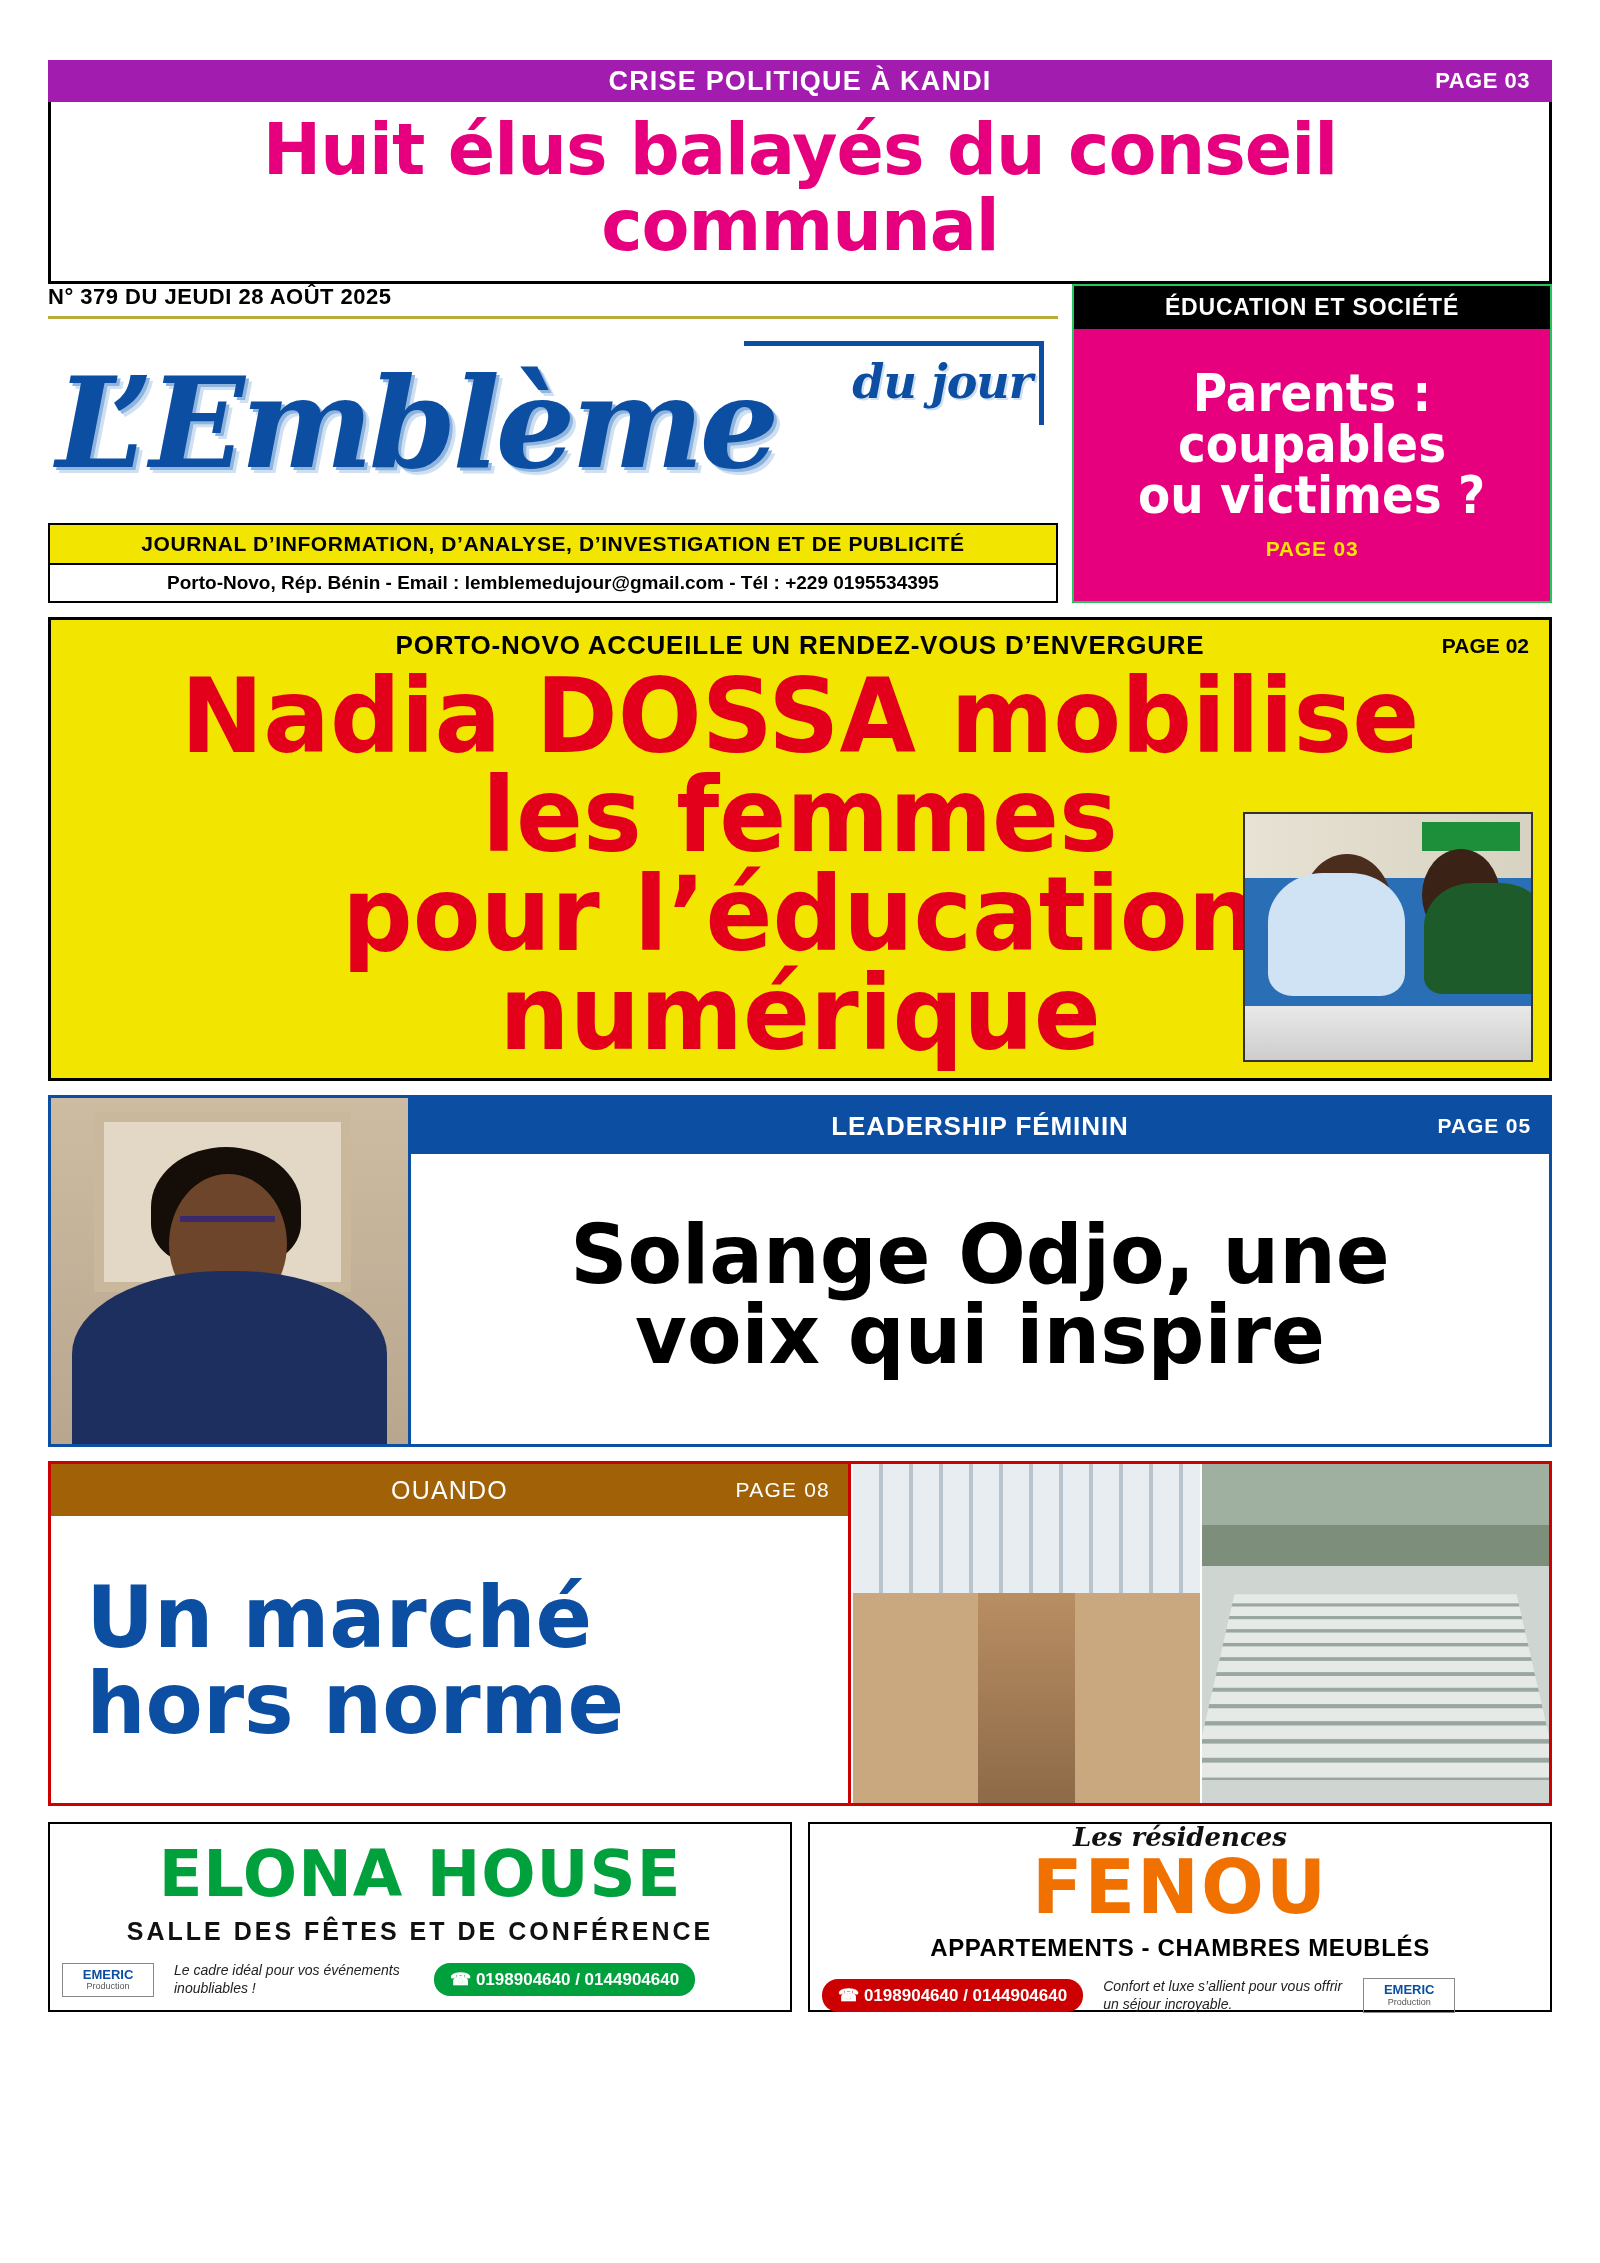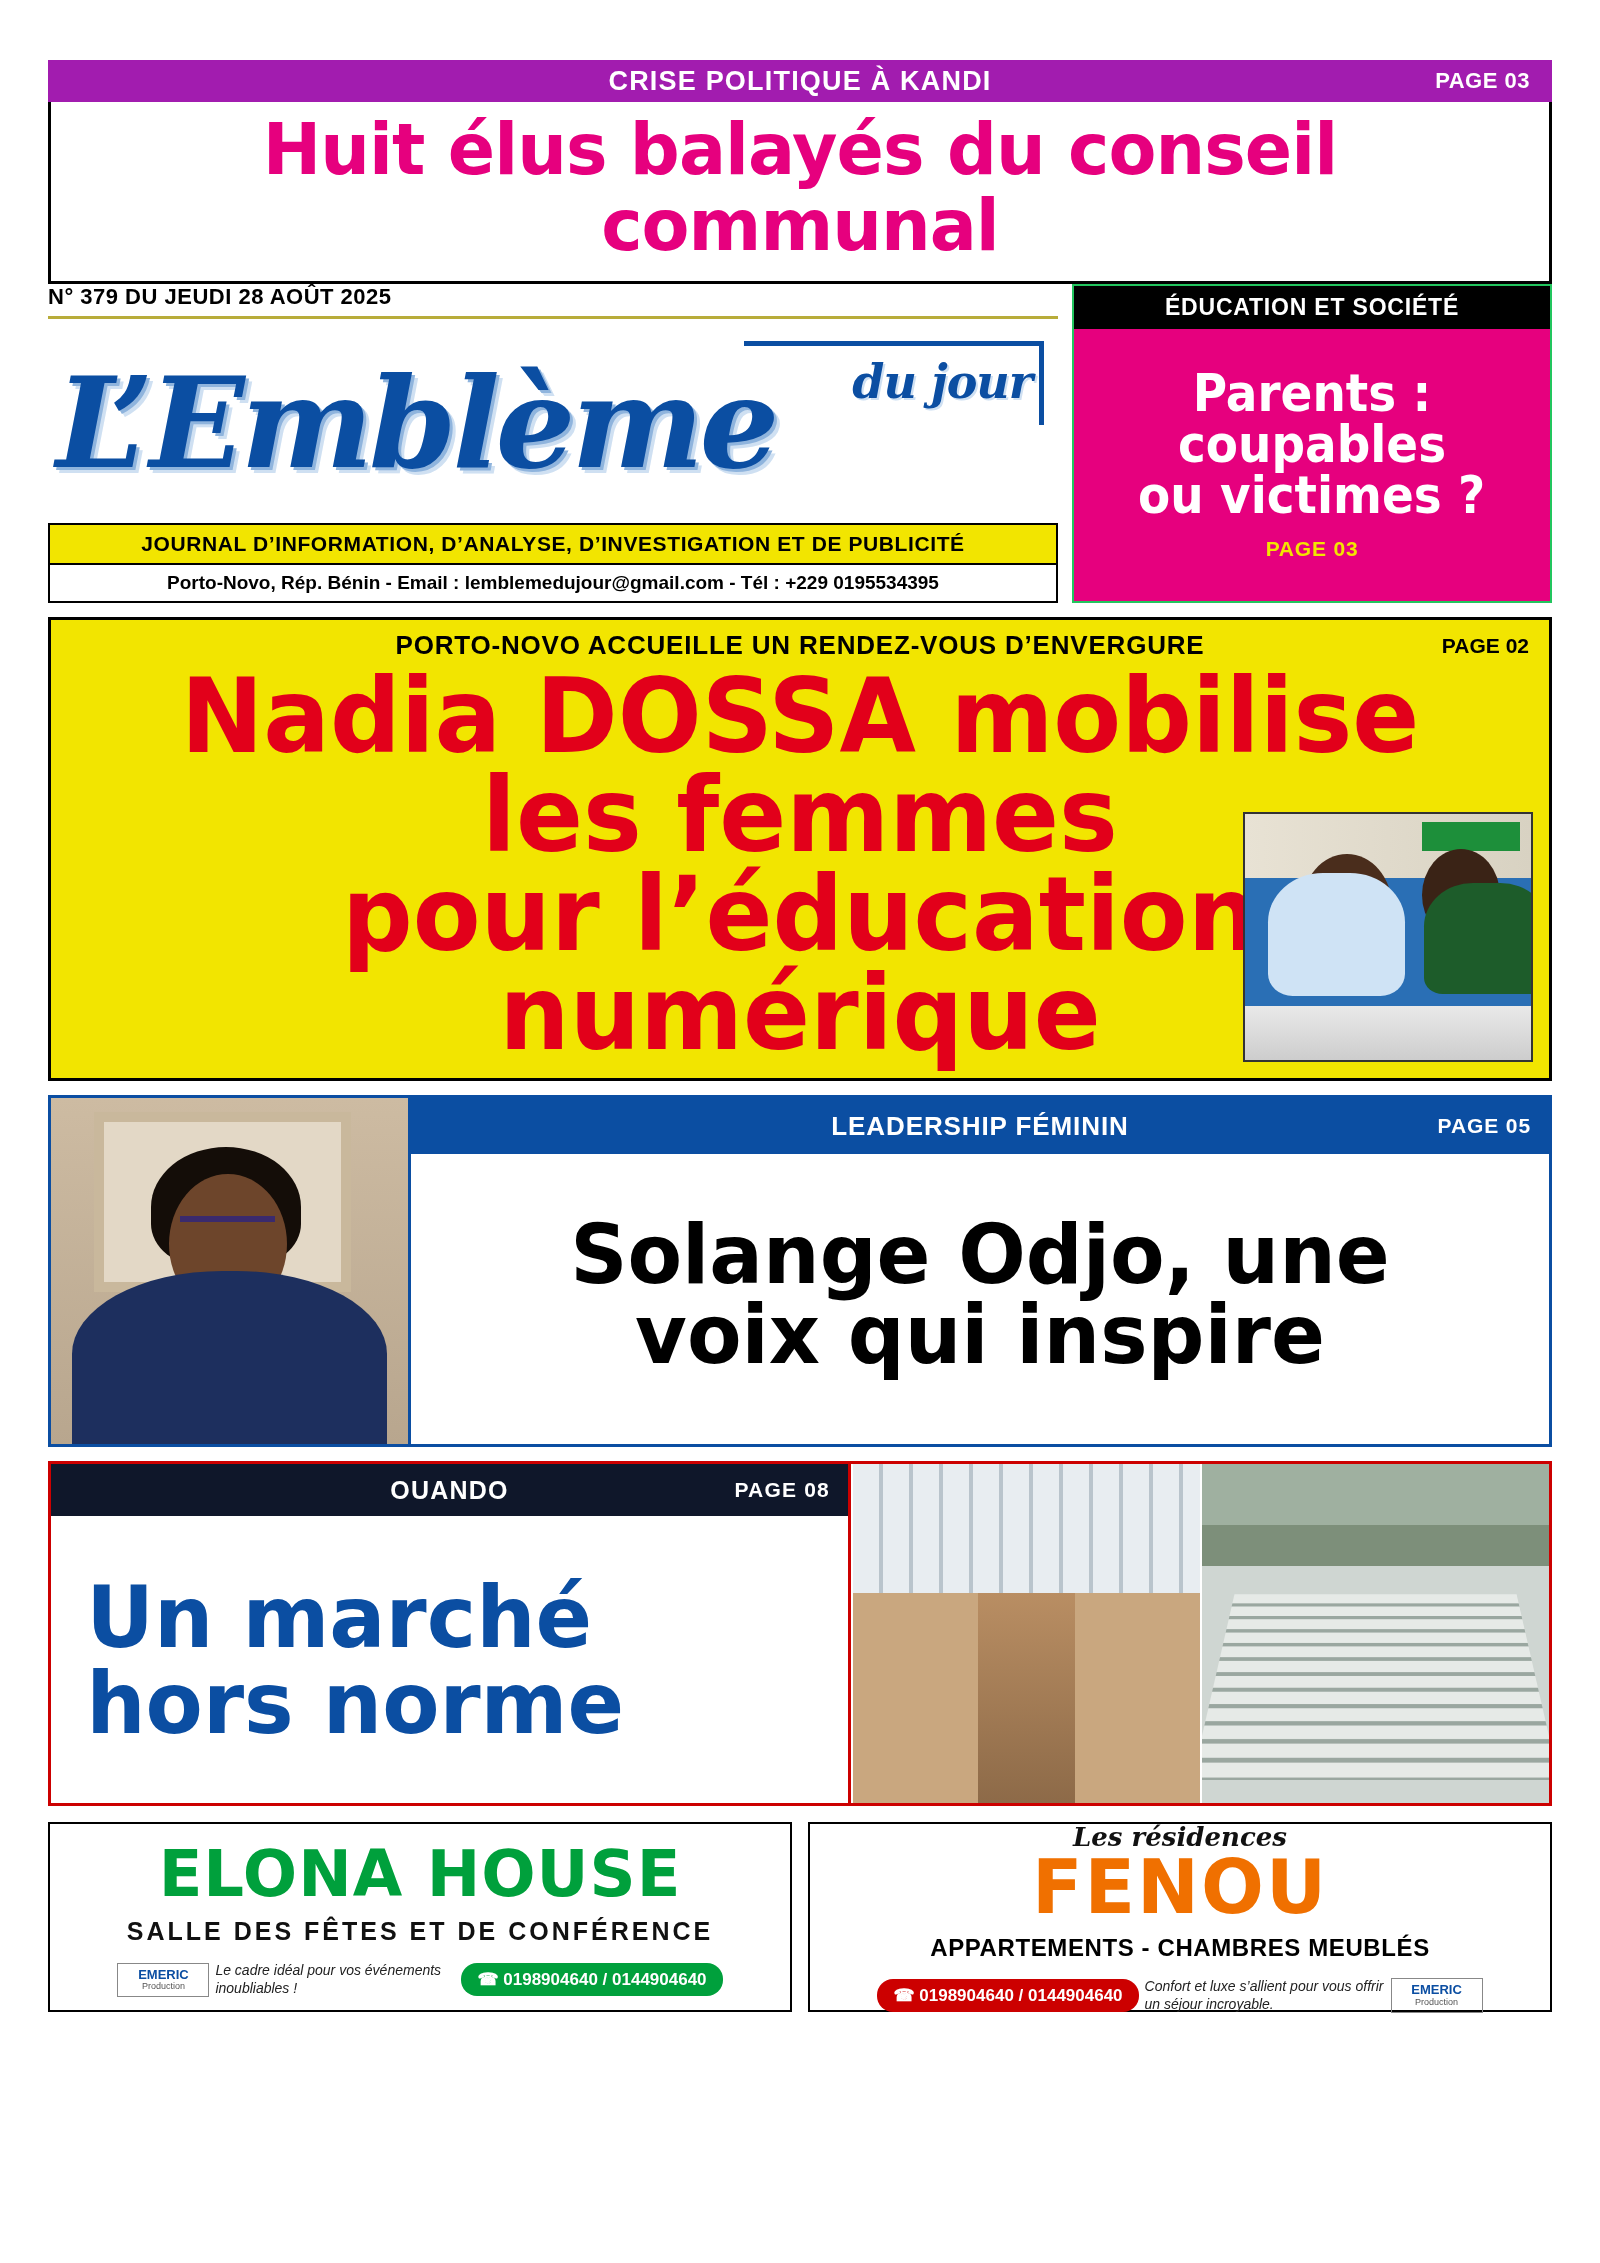--- a/index.html
+++ b/index.html
@@ -276,29 +276,29 @@
     height: 345px;
     background: #fff;
   }
   .band3-left {
     width: 800px;
     display: flex;
     flex-direction: column;
     border-right: 3px solid #cc0000;
   }
   .band3-kicker {
-    background: #0f172a;
+    background: #a16207;
     color: #fff;
     height: 52px;
     display: flex;
     align-items: center;
     justify-content: center;
     position: relative;
     font-size: 25px;
-    font-weight: bold;
+    font-weight: normal;
     letter-spacing: 1.2px;
   }
   .band3-kicker .pg { position: absolute; right: 18px; font-size: 21px; }
   .band3-title {
     flex: 1;
     display: flex;
     flex-direction: column;
     justify-content: center;
     font-family: "DejaVu Sans", sans-serif;
     font-weight: bold;
@@ -339,24 +339,23 @@
   .ad-elona-sub {
     font-size: 25px;
     font-weight: bold;
     letter-spacing: 3px;
     color: #111;
     margin-top: 6px;
   }
   .ad-row {
     display: flex;
     align-items: center;
-    gap: 6px;
+    gap: 20px;
     margin-top: 16px;
     width: 100%;
-    justify-content: center;
   }
   .emeric {
     border: 1px solid #888;
     padding: 4px 8px;
     font-size: 13px;
     color: #0b4ea2;
     font-weight: bold;
     line-height: 1.1;
     text-align: center;
     min-width: 92px;

